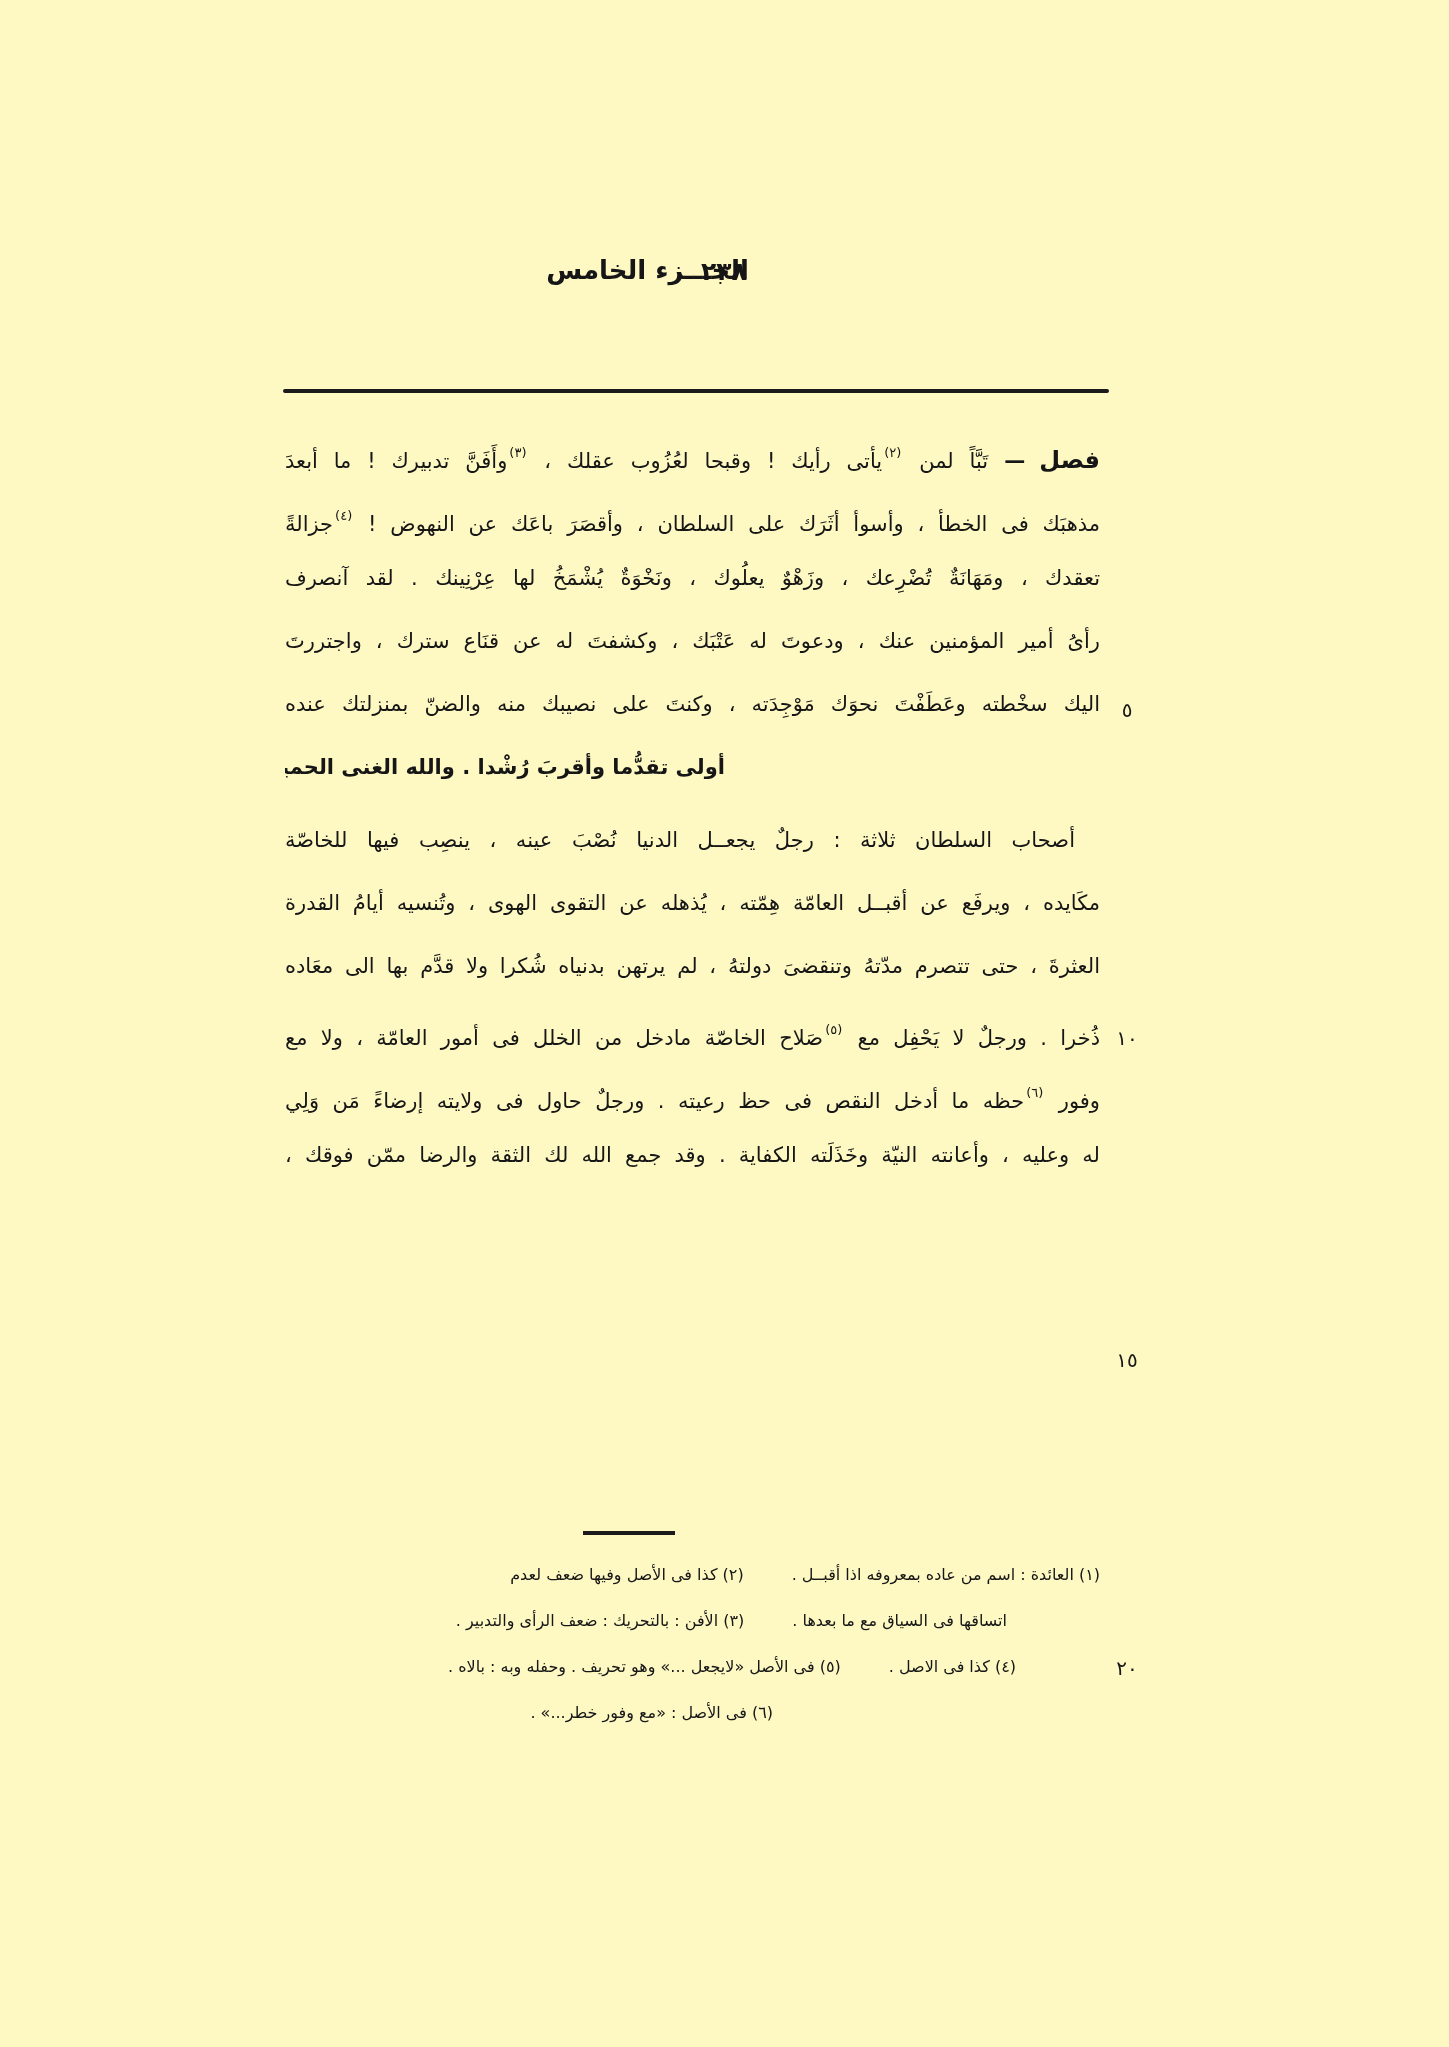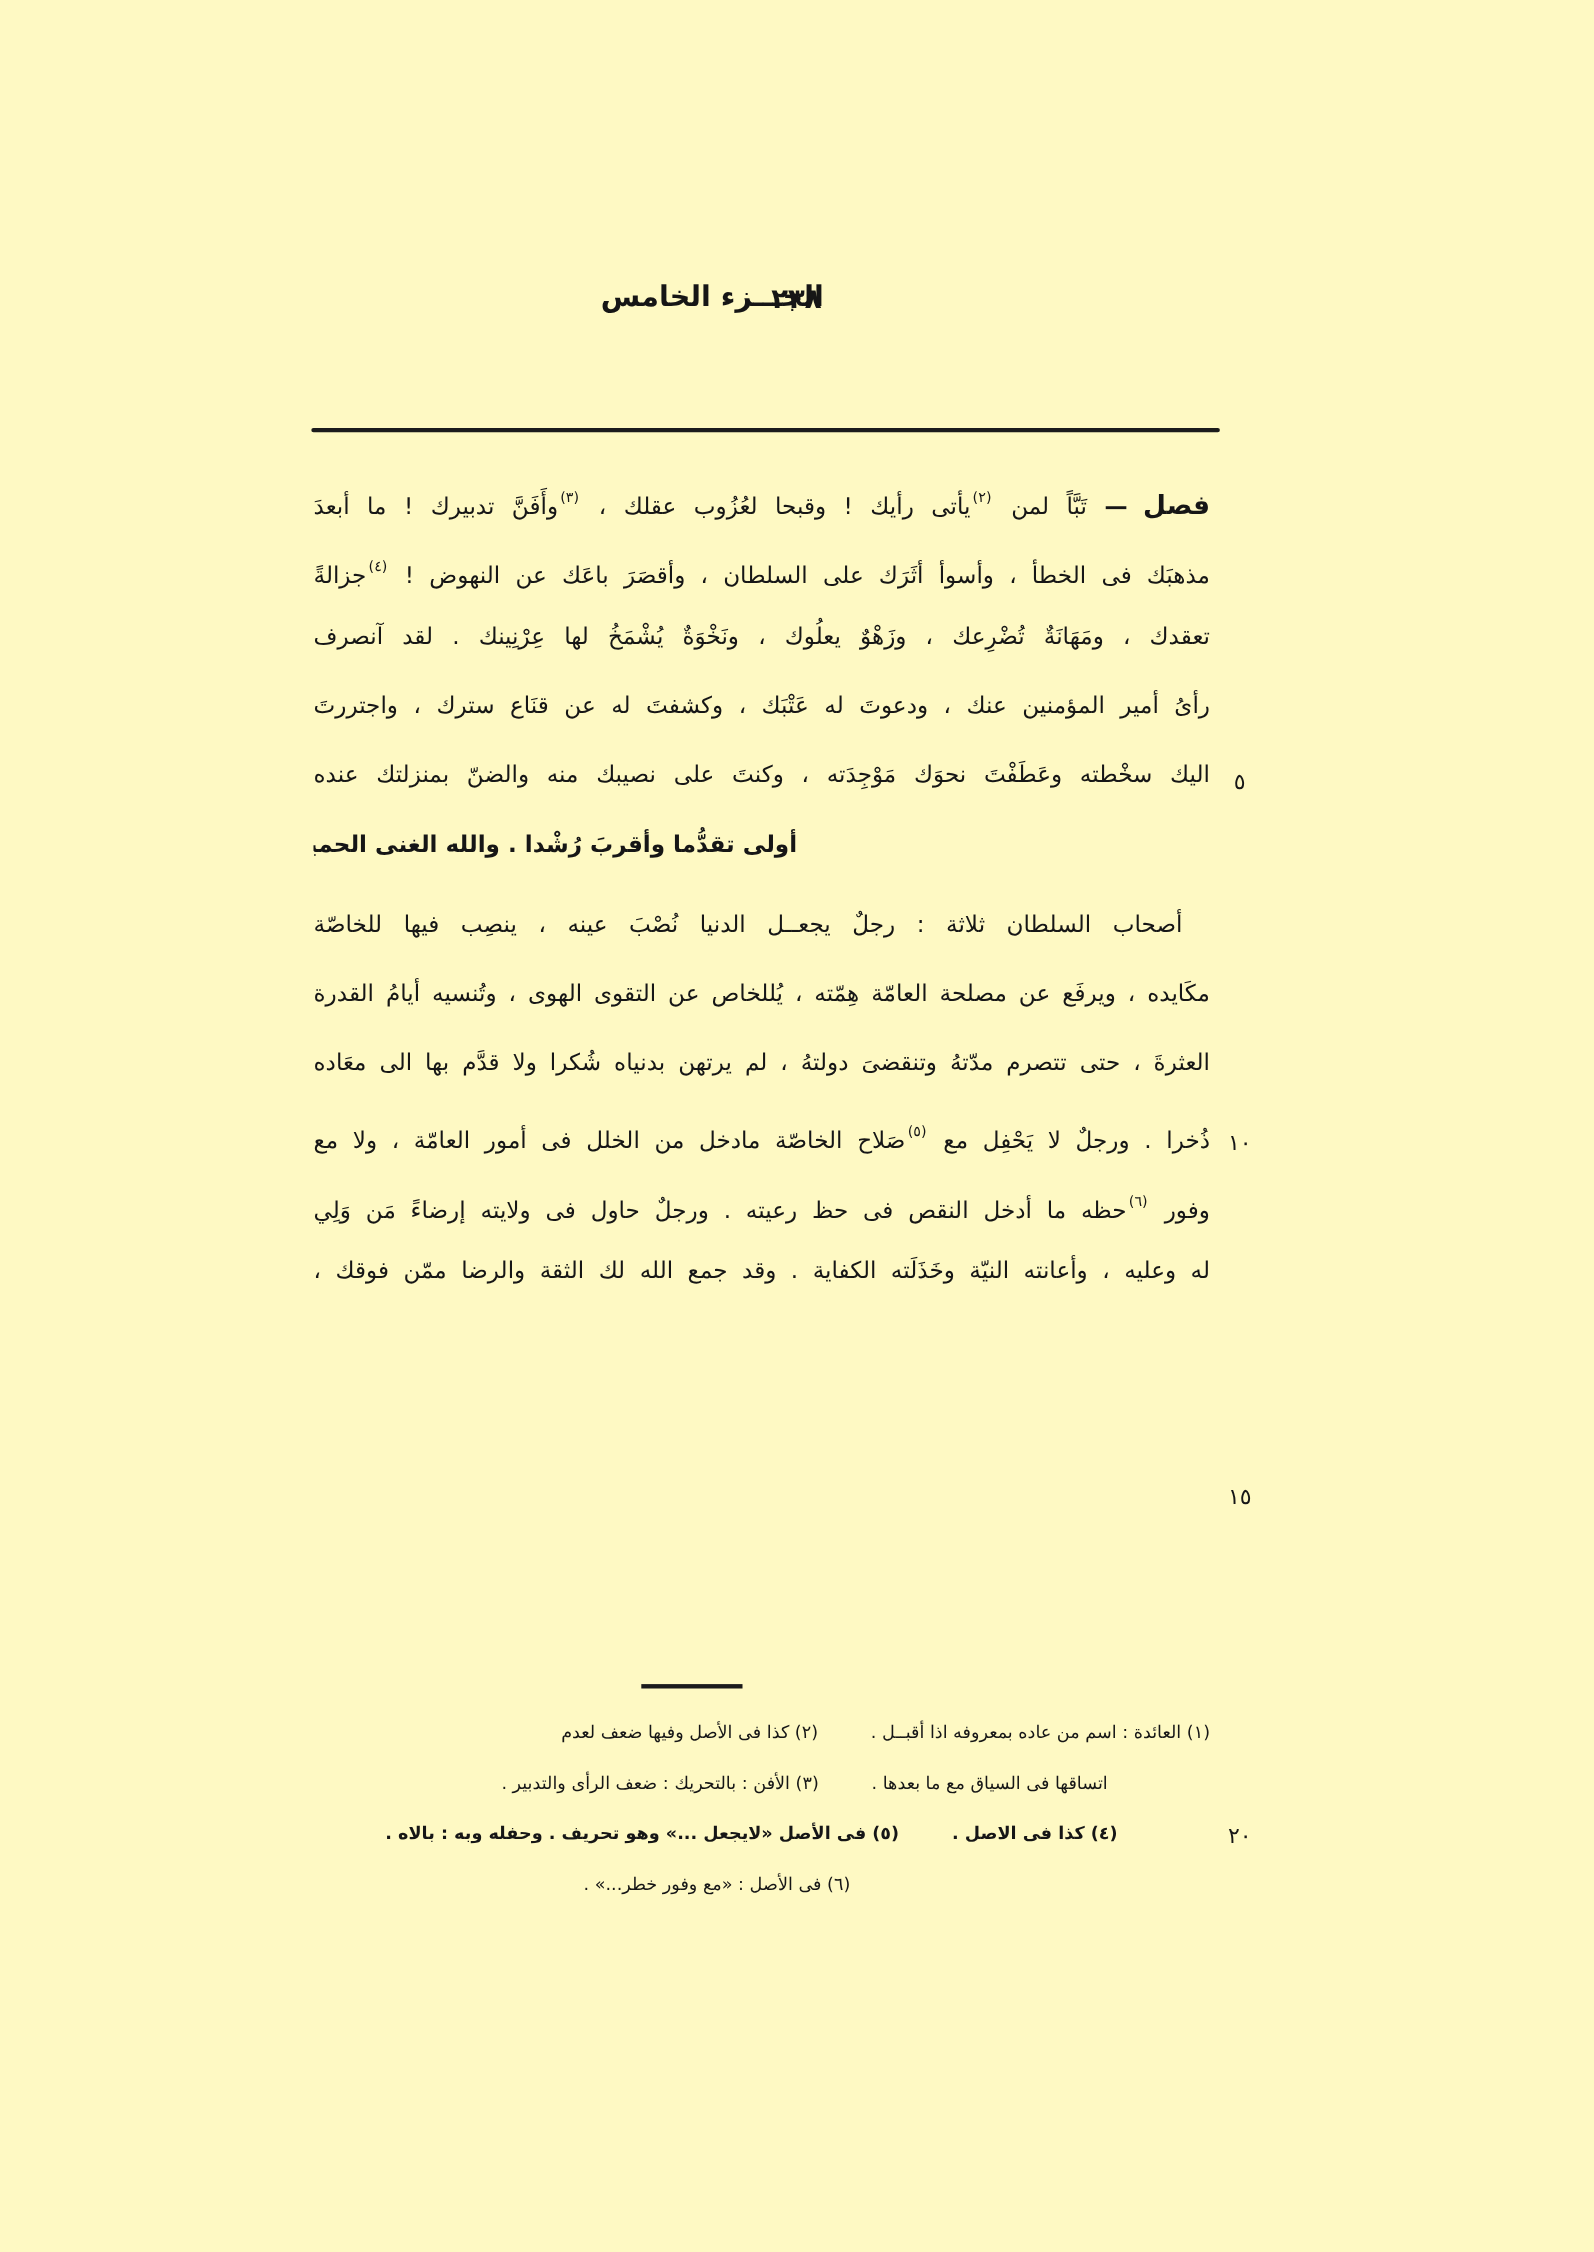--- a/index.html
+++ b/index.html
@@ -79,36 +79,36 @@
       <div class="para">
         <div class="line"><span class="lead">فصل</span><span class="dash">—</span>تَبَّاً لمن <span class="fnmark">(٢)</span>يأتى رأيك ! وقبحا لعُزُوب عقلك ، <span class="fnmark">(٣)</span>وأَفَنَّ تدبيرك ! ما أبعدَ</div>
         <div class="line">مذهبَك فى الخطأ ، وأسوأ أثَرَك على السلطان ، وأقصَرَ باعَك عن النهوض ! <span class="fnmark">(٤)</span>جزالةً</div>
         <div class="line">تعقدك ، ومَهَانَةٌ تُضْرِعك ، وزَهْوٌ يعلُوك ، ونَخْوَةٌ يُشْمَخُ لها عِرْنِينك . لقد آنصرف</div>
         <div class="line">رأىُ أمير المؤمنين عنك ، ودعوتَ له عَتْبَك ، وكشفتَ له عن قنَاع سترك ، واجتررتَ</div>
         <div class="line">اليك سخْطته وعَطَفْتَ نحوَك مَوْجِدَته ، وكنتَ على نصيبك منه والضنّ بمنزلتك عنده</div>
         <div class="line right" style="padding-right: 375px; font-weight: bold;">أولى تقدُّما وأقربَ رُشْدا . والله الغنى الحميد .</div>
       </div>
       <div class="para">
         <div class="line" style="padding-right: 25px;">أصحاب السلطان ثلاثة : رجلٌ يجعــل الدنيا نُصْبَ عينه ، ينصِب فيها للخاصّة</div>
-        <div class="line">مكَايده ، ويرفَع عن مصلحة العامّة هِمّته ، يُللخاص عن التقوى الهوى ، وتُنسيه أيامُ القدرة</div>
+        <div class="line">مكَايده ، ويرفَع عن أقبــل العامّة هِمّته ، يُذهله عن التقوى الهوى ، وتُنسيه أيامُ القدرة</div>
         <div class="line">العثرةَ ، حتى تتصرم مدّتهُ وتنقضىَ دولتهُ ، لم يرتهن بدنياه شُكرا ولا قدَّم بها الى معَاده</div>
         <div class="line">ذُخرا . ورجلٌ لا يَحْفِل مع <span class="fnmark">(٥)</span>صَلاح الخاصّة مادخل من الخلل فى أمور العامّة ، ولا مع</div>
         <div class="line">وفور <span class="fnmark">(٦)</span>حظه ما أدخل النقص فى حظ رعيته . ورجلٌ حاول فى ولايته إرضاءً مَن وَلِي</div>
         <div class="line">له وعليه ، وأعانته النيّة وخَذَلَته الكفاية . وقد جمع الله لك الثقة والرضا ممّن فوقك ،</div>
       </div>
     </div>
 
   <div>
       <div class="mnum" style="top: 697px;">٥</div>
       <div class="mnum" style="top: 1025px;">١٠</div>
       <div class="mnum" style="top: 1347px;">١٥</div>
       <div class="mnum" style="top: 1655px;">٢٠</div>
     </div>
 
   <div class="fn-sep"></div>
   <div class="footnotes">
       <div class="fn-line">(١) العائدة : اسم من عاده بمعروفه اذا أقبــل .   (٢) كذا فى الأصل وفيها ضعف لعدم</div>
       <div class="fn-line" style="padding-right: 93px;">اتساقها فى السياق مع ما بعدها .   (٣) الأفن : بالتحريك : ضعف الرأى والتدبير .</div>
-      <div class="fn-line" style="padding-right: 84px; font-weight: bold;">(٤) كذا فى الاصل .   (٥) فى الأصل «لايجعل ...» وهو تحريف . وحفله وبه : بالاه .</div>
+      <div class="fn-line" style="padding-right: 84px;">(٤) كذا فى الاصل .   (٥) فى الأصل «لايجعل ...» وهو تحريف . وحفله وبه : بالاه .</div>
       <div class="fn-line" style="padding-right: 327px;">(٦) فى الأصل : «مع وفور خطر...» .</div>
     </div>
 
 </div>
 
 </body></html>

